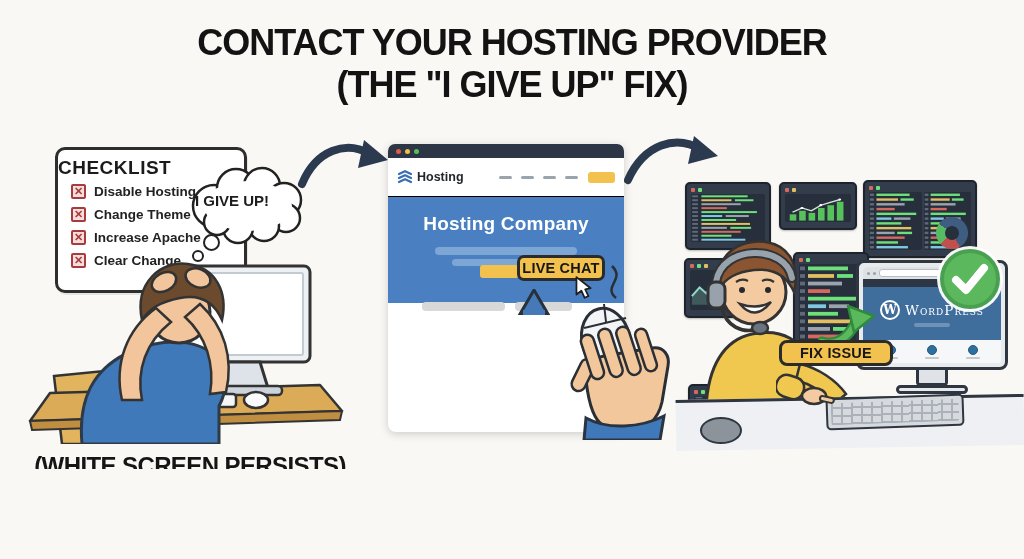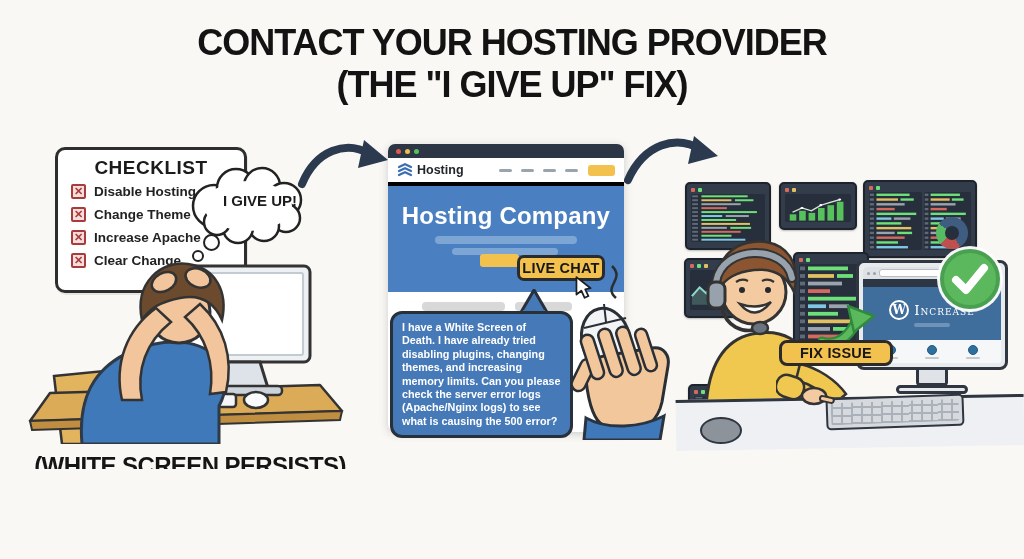--- a/index.html
+++ b/index.html
@@ -13,42 +13,42 @@
   .title span{display:block;}
 
   
   .caption{position:absolute;top:451px;text-align:center;font-weight:bold;
            font-size:24px;letter-spacing:-0.6px;line-height:1.24;color:#151515;}
   .caption span{display:block;}
 
   
   .checklist{position:absolute;left:55px;top:147px;width:192px;height:146px;background:#ffffff;
              border:3px solid #2e2e2e;border-radius:10px;box-sizing:border-box;box-shadow:1px 2px 0 rgba(0,0,0,.08);}
-  .checklist h3{margin:7px 0 5px;text-align:center;font-size:19px;letter-spacing:.5px;color:#1b1b1b;}
+  .checklist h3{margin:7px 0 5px;text-align:left;font-size:19px;letter-spacing:.5px;color:#1b1b1b;}
   .cl-item{display:flex;align-items:center;gap:8px;margin:0 0 8px 13px;font-size:13.5px;font-weight:bold;color:#222;}
   .cbx{width:15px;height:15px;border:2px solid #a83c3c;background:#f7dede;border-radius:2px;color:#a83c3c;
        font-size:11px;font-weight:bold;display:flex;align-items:center;justify-content:center;flex:0 0 auto;box-sizing:border-box;}
 
   
-  .thought-label{position:absolute;left:208px;top:192px;width:104px;text-align:center;
+  .thought-label{position:absolute;left:180px;top:192px;width:104px;text-align:center;
                  font-weight:bold;font-size:15px;color:#1c1c1c;}
   .tdot{position:absolute;border:2px solid #222;background:#fff;border-radius:50%;}
 
   
   .browser{position:absolute;left:388px;top:144px;width:236px;height:288px;background:#ffffff;
            border-radius:8px;box-shadow:0 2px 8px rgba(40,50,60,.22);box-sizing:border-box;}
   .b-titlebar{height:14px;background:#2c3644;border-radius:7px 7px 0 0;display:flex;align-items:center;padding-left:8px;gap:4px;}
   .tl{width:5px;height:5px;border-radius:50%;}
   .tl.r{background:#e05a4e}.tl.y{background:#eebf4d}.tl.g{background:#57c15b}
-  .b-nav{height:24px;background:#fff;display:flex;align-items:center;padding:0 9px;border-bottom:4px solid #000000;}
+  .b-nav{height:24px;background:#fff;display:flex;align-items:center;padding:7px 9px;border-bottom:1px solid #000000;}
   .brand{font-size:12.5px;font-weight:bold;color:#22262b;margin-left:4px;}
   .dash{width:13px;height:3px;background:#9aa4ad;border-radius:2px;margin-left:9px;}
   .nav-cta{width:27px;height:11px;background:#f2c14e;border-radius:3px;margin-left:10px;}
   .b-hero{height:106px;background:#4a80c2;position:relative;text-align:center;}
-  .hero-title{padding-top:16px;font-size:24px;font-weight:bold;color:#ffffff;letter-spacing:.2px;}
+  .hero-title{padding-top:16px;font-size:19px;font-weight:bold;color:#ffffff;letter-spacing:.2px;}
   .hbar{position:absolute;background:#7ea6d4;border-radius:4px;}
   .hero-cta{position:absolute;left:92px;top:68px;width:39px;height:13px;background:#f2c14e;border-radius:3px;}
   .live-chat{position:absolute;left:129px;top:111px;width:88px;height:26px;background:#f2c14e;
              border:3px solid #2b2b2b;border-radius:7px;display:flex;align-items:center;justify-content:center;
              font-size:14.5px;font-weight:bold;color:#171717;box-sizing:border-box;letter-spacing:.2px;}
   .cbar{position:absolute;background:#d8d8d8;border-radius:4px;height:9px;}
 
   
   .chat-bubble{position:absolute;left:390px;top:311px;width:183px;background:#4679b8;border:3px solid #28303a;
                border-radius:12px;box-sizing:border-box;padding:7px 9px;color:#fff;
@@ -250,23 +250,20 @@
     </div>
     <div class="live-chat">LIVE CHAT</div>
     <i class="cbar" style="left:34px;top:158px;width:83px"></i>
     <i class="cbar" style="left:127px;top:158px;width:57px"></i>
   </div>
 
   <svg class="tail" width="32" height="26" viewBox="0 0 32 26">
     <polygon points="2,25 16,1 30,25" fill="#4679b8" stroke="#28303a" stroke-width="3"></polygon>
     <rect x="5" y="21" width="22" height="5" fill="#4679b8"></rect>
   </svg>
-  <div class="chat-bubble">
-    <span>I have a White Screen of Death. I have already tried disabling plugins, changing themes, and increasing memory limits. Can you please check the server error logs (Apache/Nginx logs) to see what is causing the 500 error?</span>
-  </div>
 
   <svg class="abs" style="left:573px;top:276px" width="20" height="24" viewBox="0 0 16 22">
     <path d="M2,1 L2,17 L6.5,13.5 L9.5,20 L13,18.4 L10,12.3 L15,11.2 Z" fill="#ffffff" stroke="#1e1e1e" stroke-width="1.6" stroke-linejoin="round"></path>
   </svg>
 
   <svg class="abs" style="left:556px;top:262px" width="122" height="178" viewBox="0 0 122 178">
     <path d="M60,36 C46,24 70,18 56,4" fill="none" stroke="#2a2f35" stroke-width="2.5"></path>
     <ellipse cx="50" cy="78" rx="24" ry="32" transform="rotate(-14 50 78)" fill="#f2f4f6" stroke="#2a2f35" stroke-width="3"></ellipse>
     <path d="M28,66 L70,56" stroke="#2a2f35" stroke-width="2"></path>
     <path d="M48,42 L50,60" stroke="#2a2f35" stroke-width="2"></path>
@@ -394,21 +391,21 @@
             <span class="wp-url"></span>
         </div>
         <div class="wp-topbar">
             <i></i>
             <i></i>
             <i></i>
           </div>
         <div class="wp-hero">
           <div class="wp-logo-row">
             <span class="wp-circle">W</span>
-            <span class="wp-name">Increase</span>
+            <span class="wp-name">WordPress</span>
           </div>
           <i class="wp-sub"></i>
         </div>
         <div class="wp-strip">
           <span class="wp-col">
               <i class="wp-dot"></i>
               <i class="wp-line"></i>
             </span>
           <span class="wp-col">
               <i class="wp-dot"></i>

